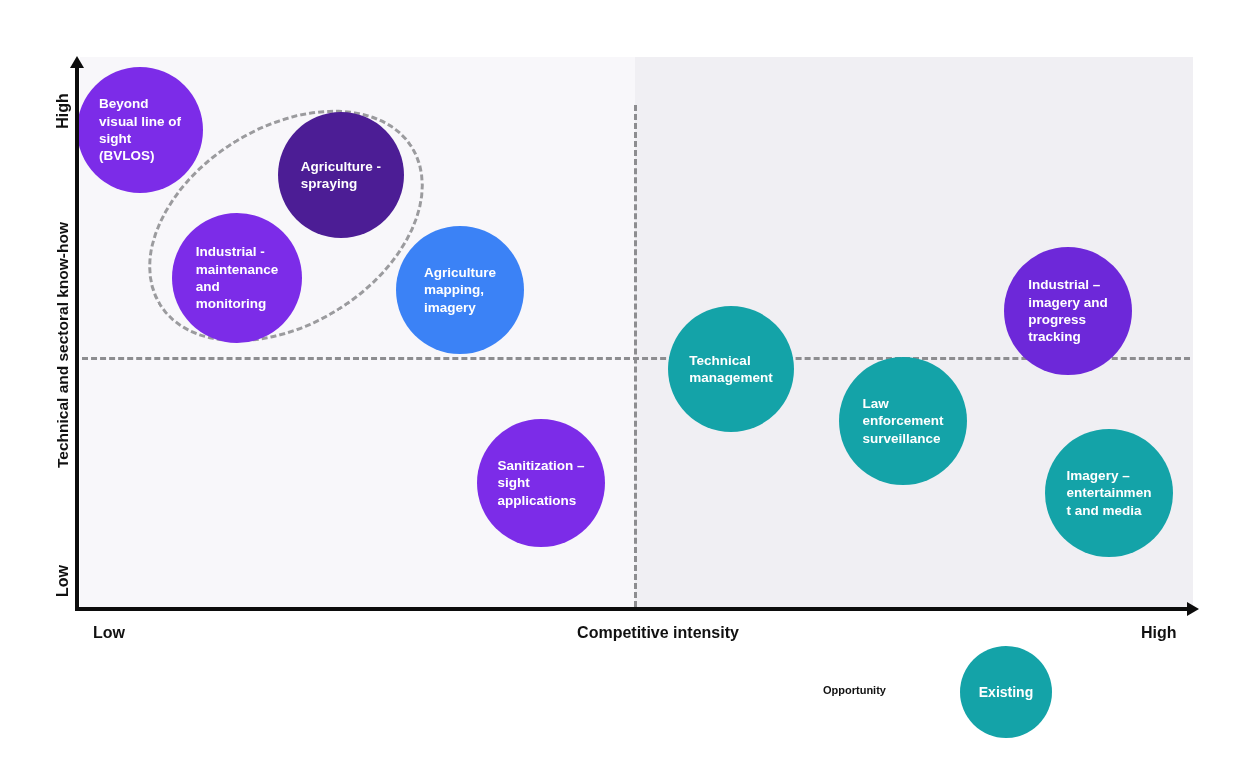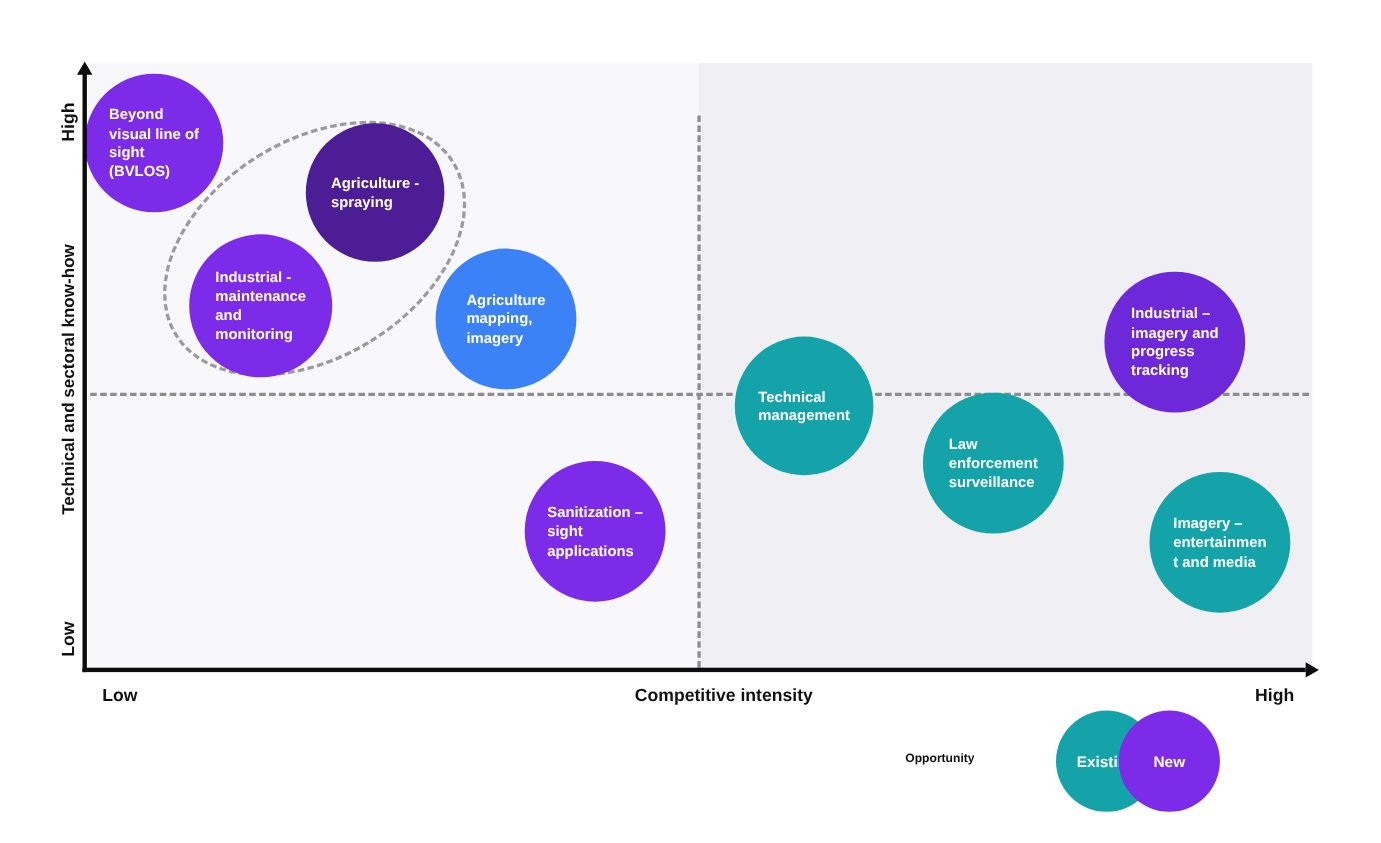--- a/index.html
+++ b/index.html
@@ -95,15 +95,14 @@
   <div class="ylab yl-tick" style="top:111px">High</div>
   <div class="ylab yl-title" style="top:345px">Technical and sectoral know-how</div>
   <div class="ylab yl-tick" style="top:581px">Low</div>
 
   <div class="xlab xl-low">Low</div>
   <div class="xlab xl-title">Competitive intensity</div>
   <div class="xlab xl-high">High</div>
 
   <div class="legend-label">Opportunity</div>
   <div class="legend-bubble legend-existing" style="background: rgb(20, 163, 168);">Existing</div>
-  <div class="legend-bubble legend-new" style="background: rgb(124, 44, 232);">New</div>
 
 </div>
 
 </body></html>

